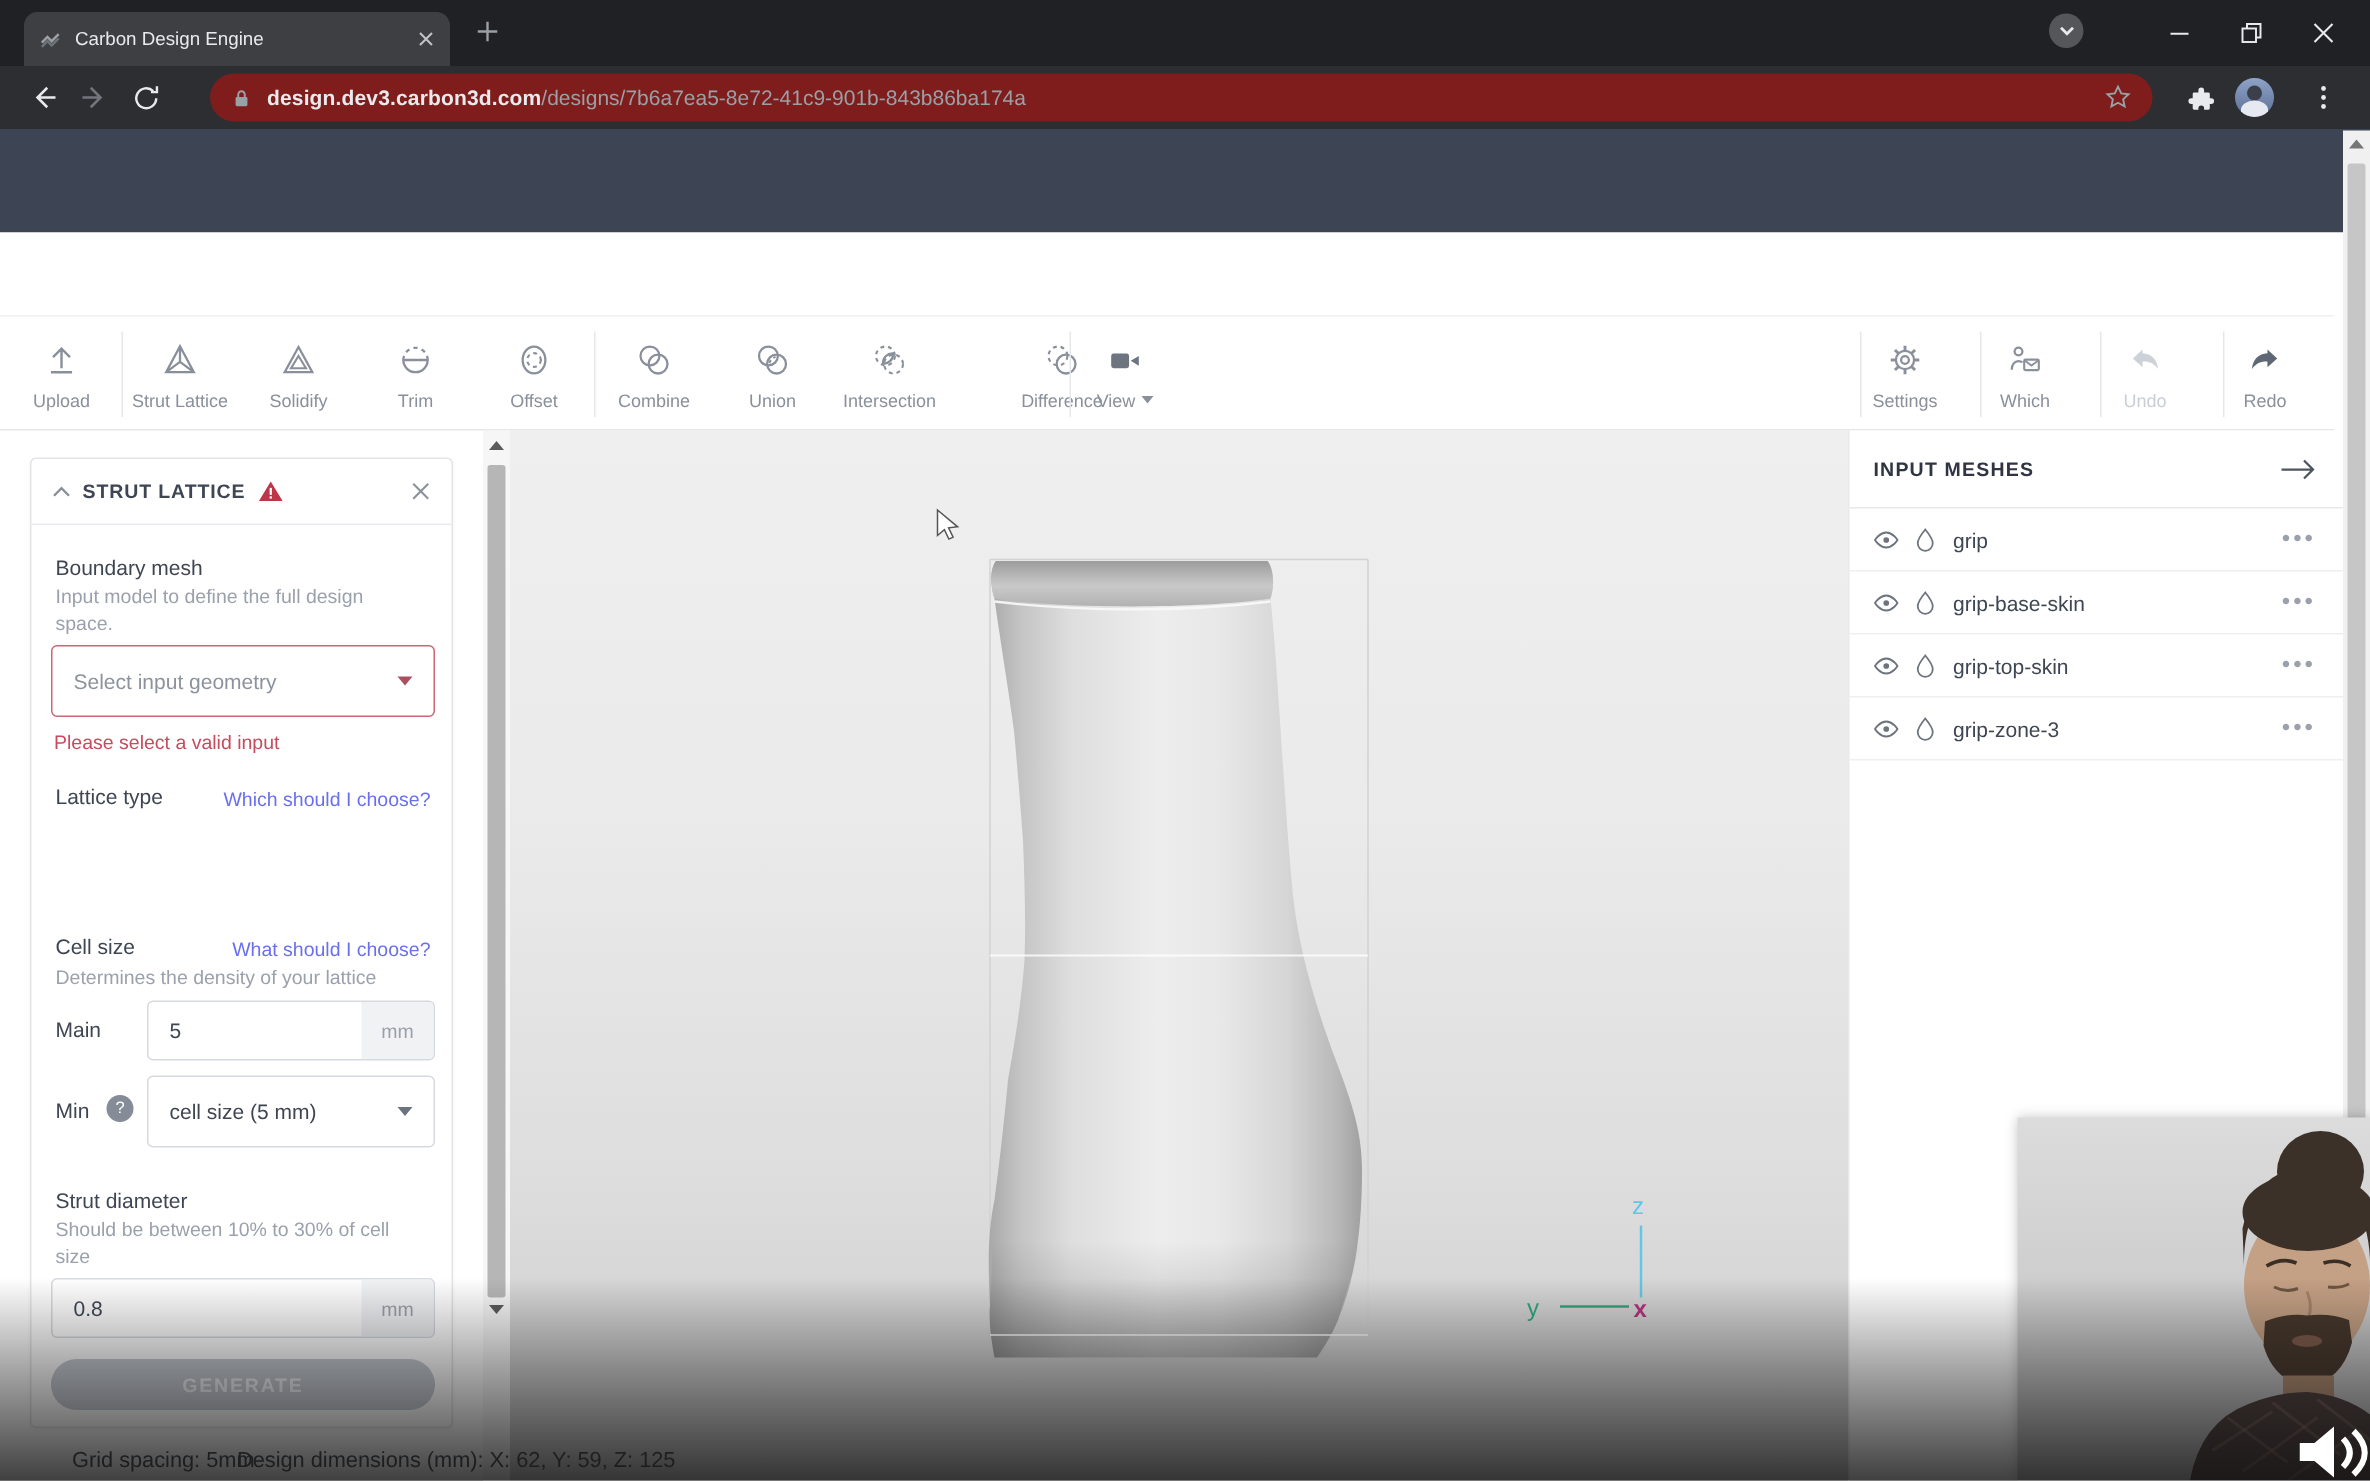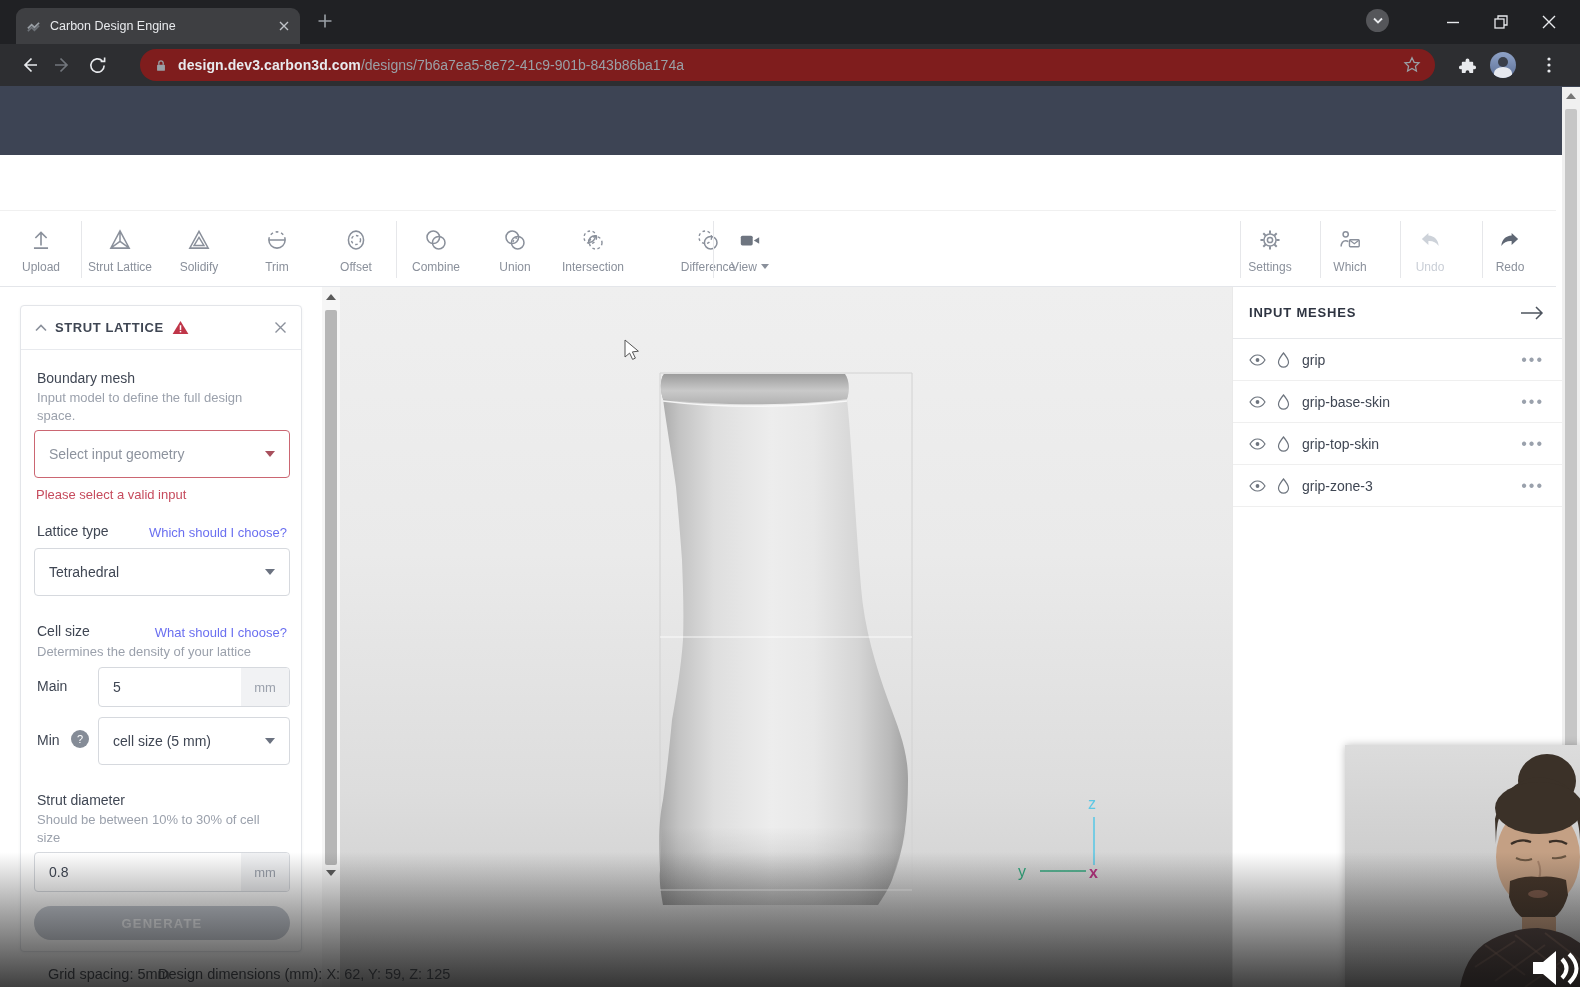--- a/index.html
+++ b/index.html
@@ -431,24 +431,20 @@
     <div class="abs lbl" style="left:16px;top:64px">Boundary mesh</div>
     <div class="abs desc" style="left:16px;top:83px;width:238px">Input model to define the full design space.</div>
     <div class="abs selectbox err" style="left:13px;top:124px;width:256px">
       <span class="sel-text">Select input geometry</span>
       <span class="caret red"></span>
     </div>
     <div class="abs err-text" style="left:15px;top:181px">Please select a valid input</div>
 
     <div class="abs lbl" style="left:16px;top:217px">Lattice type</div>
     <div class="abs help-link" style="right:14px;top:219px">Which should I choose?</div>
-    <div class="abs selectbox" style="left:13px;top:242px;width:256px">
-      <span class="sel-text value">Tetrahedral</span>
-      <span class="caret"></span>
-    </div>
 
     <div class="abs lbl" style="left:16px;top:317px">Cell size</div>
     <div class="abs help-link" style="right:14px;top:319px">What should I choose?</div>
     <div class="abs desc" style="left:16px;top:337px;width:250px">Determines the density of your lattice</div>
 
     <div class="abs lbl" style="left:16px;top:372px">Main</div>
     <div class="abs inputgrp" style="left:77px;top:361px;width:192px">
       <div class="input-val">5</div>
       <div class="unit">mm</div>
     </div>

